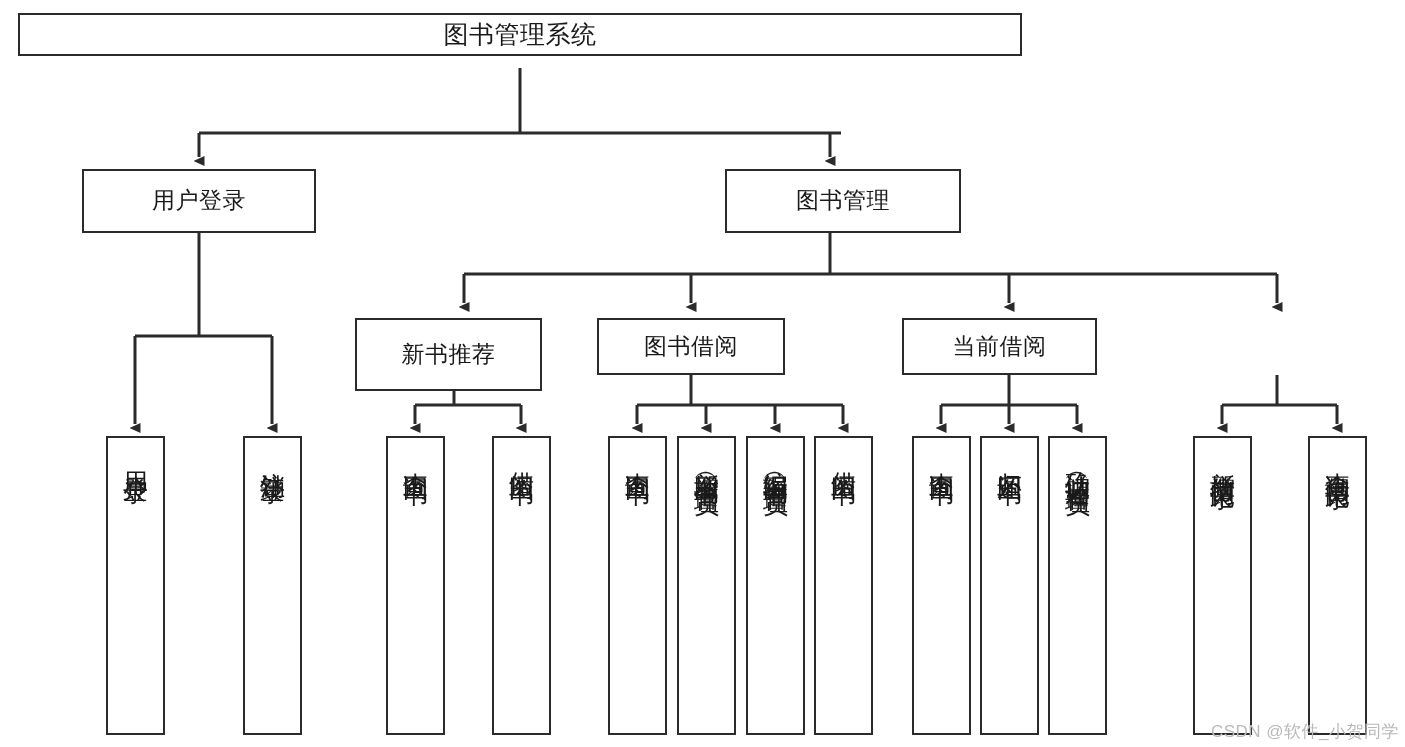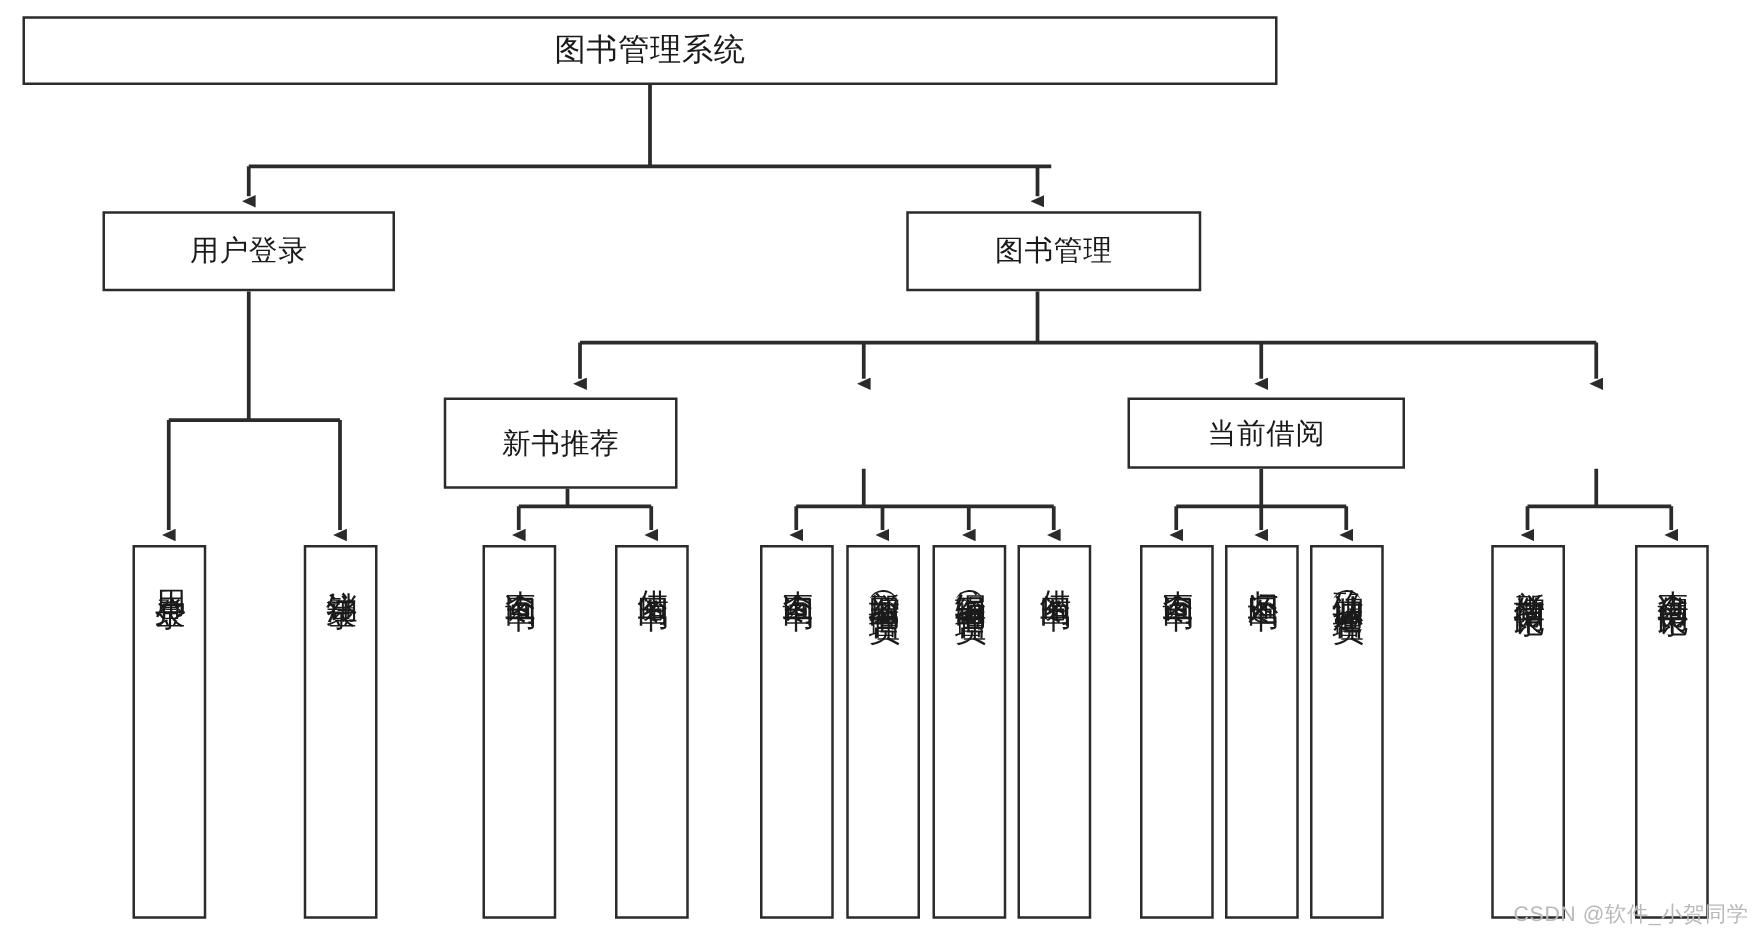--- a/index.html
+++ b/index.html
@@ -100,35 +100,38 @@
       <path d="M1009,405 L1009,424" marker-end="url(#arrow)"></path>
       <path d="M1077,405 L1077,424" marker-end="url(#arrow)"></path>
 
       <path d="M1277,375 L1277,405"></path>
       <path d="M1222,405 L1337,405"></path>
       <path d="M1222,405 L1222,424" marker-end="url(#arrow)"></path>
       <path d="M1337,405 L1337,424" marker-end="url(#arrow)"></path>
     </g>
   </svg>
 
-  <div class="node horiz" id="root-node" style="left:18px;top:13px;width:1004px;height:55px;">
+  <div class="node horiz" id="root-node" style="left:18px;top:13px;width:1004px;height:43px;">
     <span class="label">图书管理系统</span>
   </div>
 
   <div class="node horiz" style="left:82px;top:169px;width:234px;height:64px;">
     <span class="label">用户登录</span>
   </div>
   <div class="node horiz" style="left:712px;top:169px;width:236px;height:64px;margin-left:13px;">
     <span class="label">图书管理</span>
   </div>
 
   <div class="node horiz" style="left:355px;top:318px;width:187px;height:73px;">
     <span class="label">新书推荐</span>
   </div>
-  <div class="node horiz" style="left:902px;top:318px;width:222px;height:57px;">
+  <div class="node horiz" style="left:597px;top:318px;width:188px;height:57px;">
+    <span class="label">图书借阅</span>
+  </div>
+  <div class="node horiz" style="left:902px;top:318px;width:195px;height:57px;">
     <span class="label">当前借阅</span>
   </div>
 
   <div class="node vert" style="left:106px;top:436px;width:59px;height:299px;">
     <span class="label">用户登录</span>
   </div>
   <div class="node vert" style="left:243px;top:436px;width:59px;height:299px;">
     <span class="label">注销登录</span>
   </div>
 

